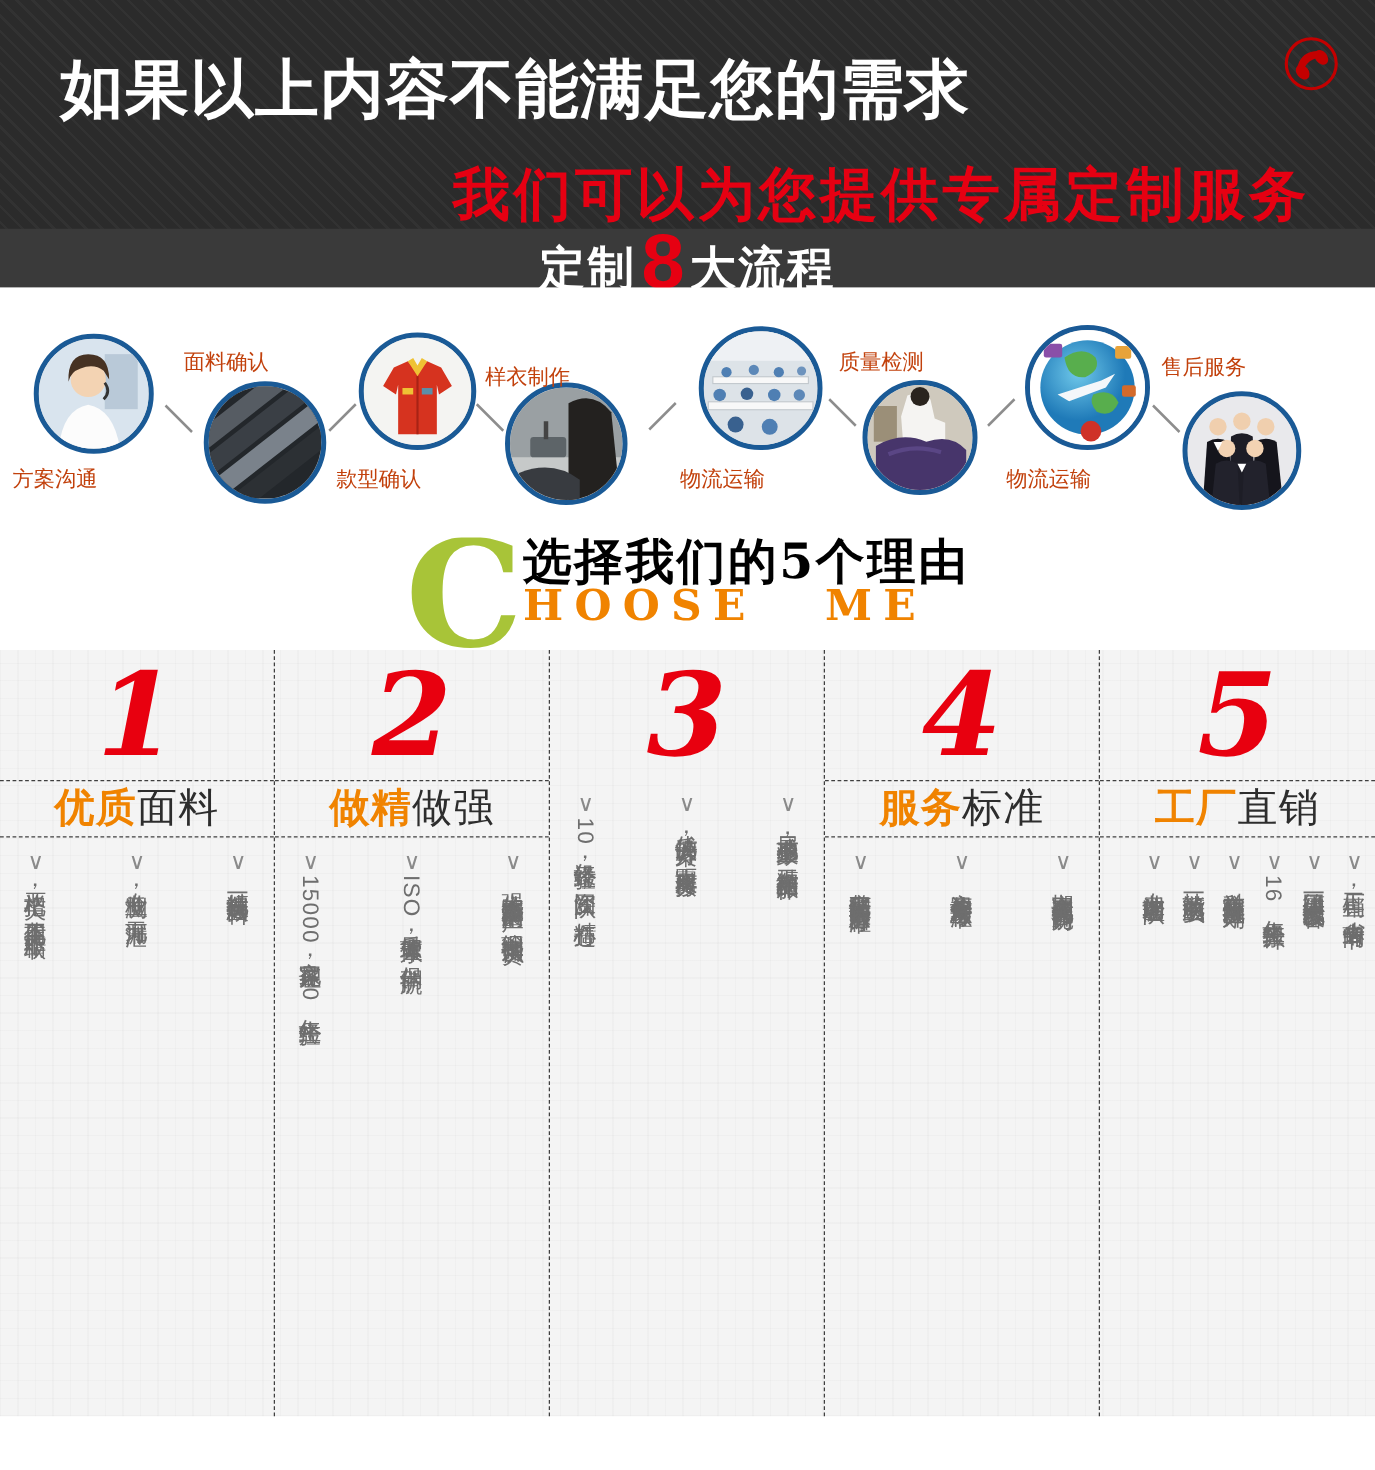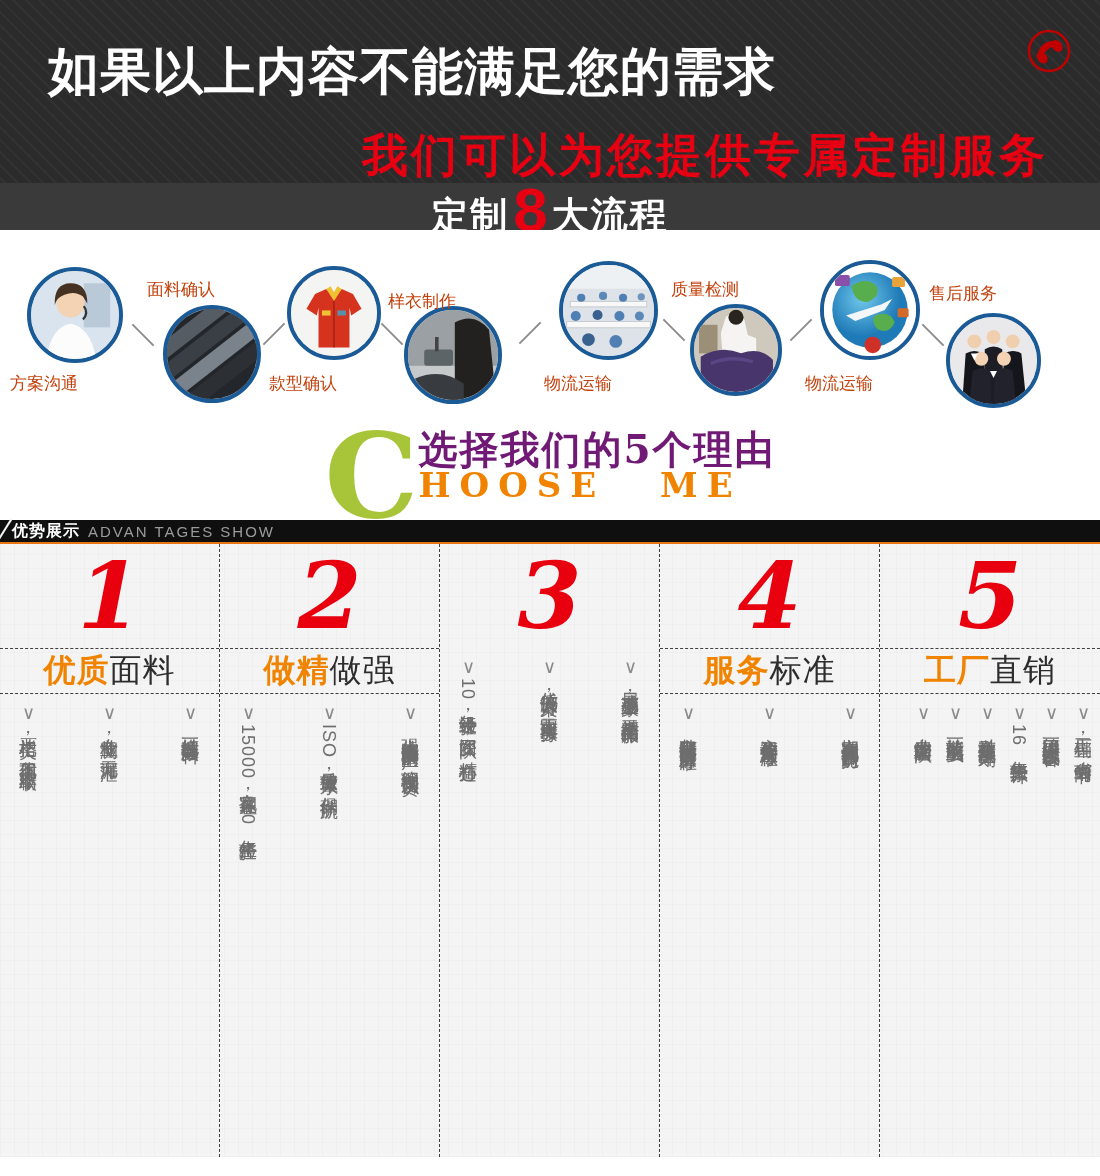--- a/index.html
+++ b/index.html
@@ -44,21 +44,21 @@
   .c3 { left:377px; top:103px; transform:rotate(45deg); }
   .c4 { left:515px; top:102px; transform:rotate(-45deg); }
   .c5 { left:659px; top:99px;  transform:rotate(45deg); }
   .c6 { left:786px; top:99px;  transform:rotate(-45deg); }
   .c7 { left:918px; top:104px; transform:rotate(45deg); }
 
   
   .choose { height:90px; background:#fff; display:flex; justify-content:center; align-items:flex-start; }
   .bigC { font-family:"DejaVu Serif", serif; font-size:118px; font-weight:700; line-height:0.78; color:#a8c438; }
   .choose-right { margin-left:0px; }
-  .choose-title { font-family:"DejaVu Serif", serif; font-size:39px; font-weight:900; color:#701a75; letter-spacing:2px; line-height:1.0; white-space:nowrap; }
+  .choose-title { font-family:"DejaVu Serif", serif; font-size:39px; font-weight:900; color:#000000; letter-spacing:2px; line-height:1.0; white-space:nowrap; }
   .choose-sub { font-family:"DejaVu Serif", serif; font-size:34px; font-weight:700; color:#f08300;
                 letter-spacing:9px; word-spacing:34px; line-height:0.95; white-space:nowrap; }
 
   
   .adv-bar { height:22px; background:#0f0f0f; border-bottom:2px solid #e87511;
              display:flex; align-items:center; padding-left:12px; gap:8px; position:relative; }
   .adv-slash { position:absolute; left:3px; top:-3px; width:2px; height:28px; background:#f4f4f4; transform:rotate(32deg); }
   .adv-cn { color:#fff; font-size:16px; font-weight:700; letter-spacing:1px; white-space:nowrap; }
   .adv-en { color:#9b9b9b; font-size:15px; letter-spacing:2px; white-space:nowrap; }
 
@@ -233,25 +233,20 @@
   </section>
 
   <section class="choose">
     <span class="bigC">C</span>
     <div class="choose-right">
       <div class="choose-title">选择我们的5个理由</div>
       <div class="choose-sub">HOOSE ME</div>
     </div>
   </section>
 
-  <div class="adv-bar">
-    <div class="adv-slash"></div>
-    <span class="adv-cn">优势展示</span>
-    <span class="adv-en">ADVAN TAGES SHOW</span>
-  </div>
 
   <section class="columns">
 
     <div class="col col-1">
       <div class="num-cell">
           <span class="num">1</span>
         </div>
       <div class="head-cell">
         <span class="head-accent">优质</span>
           <span class="head-rest">面料</span>

